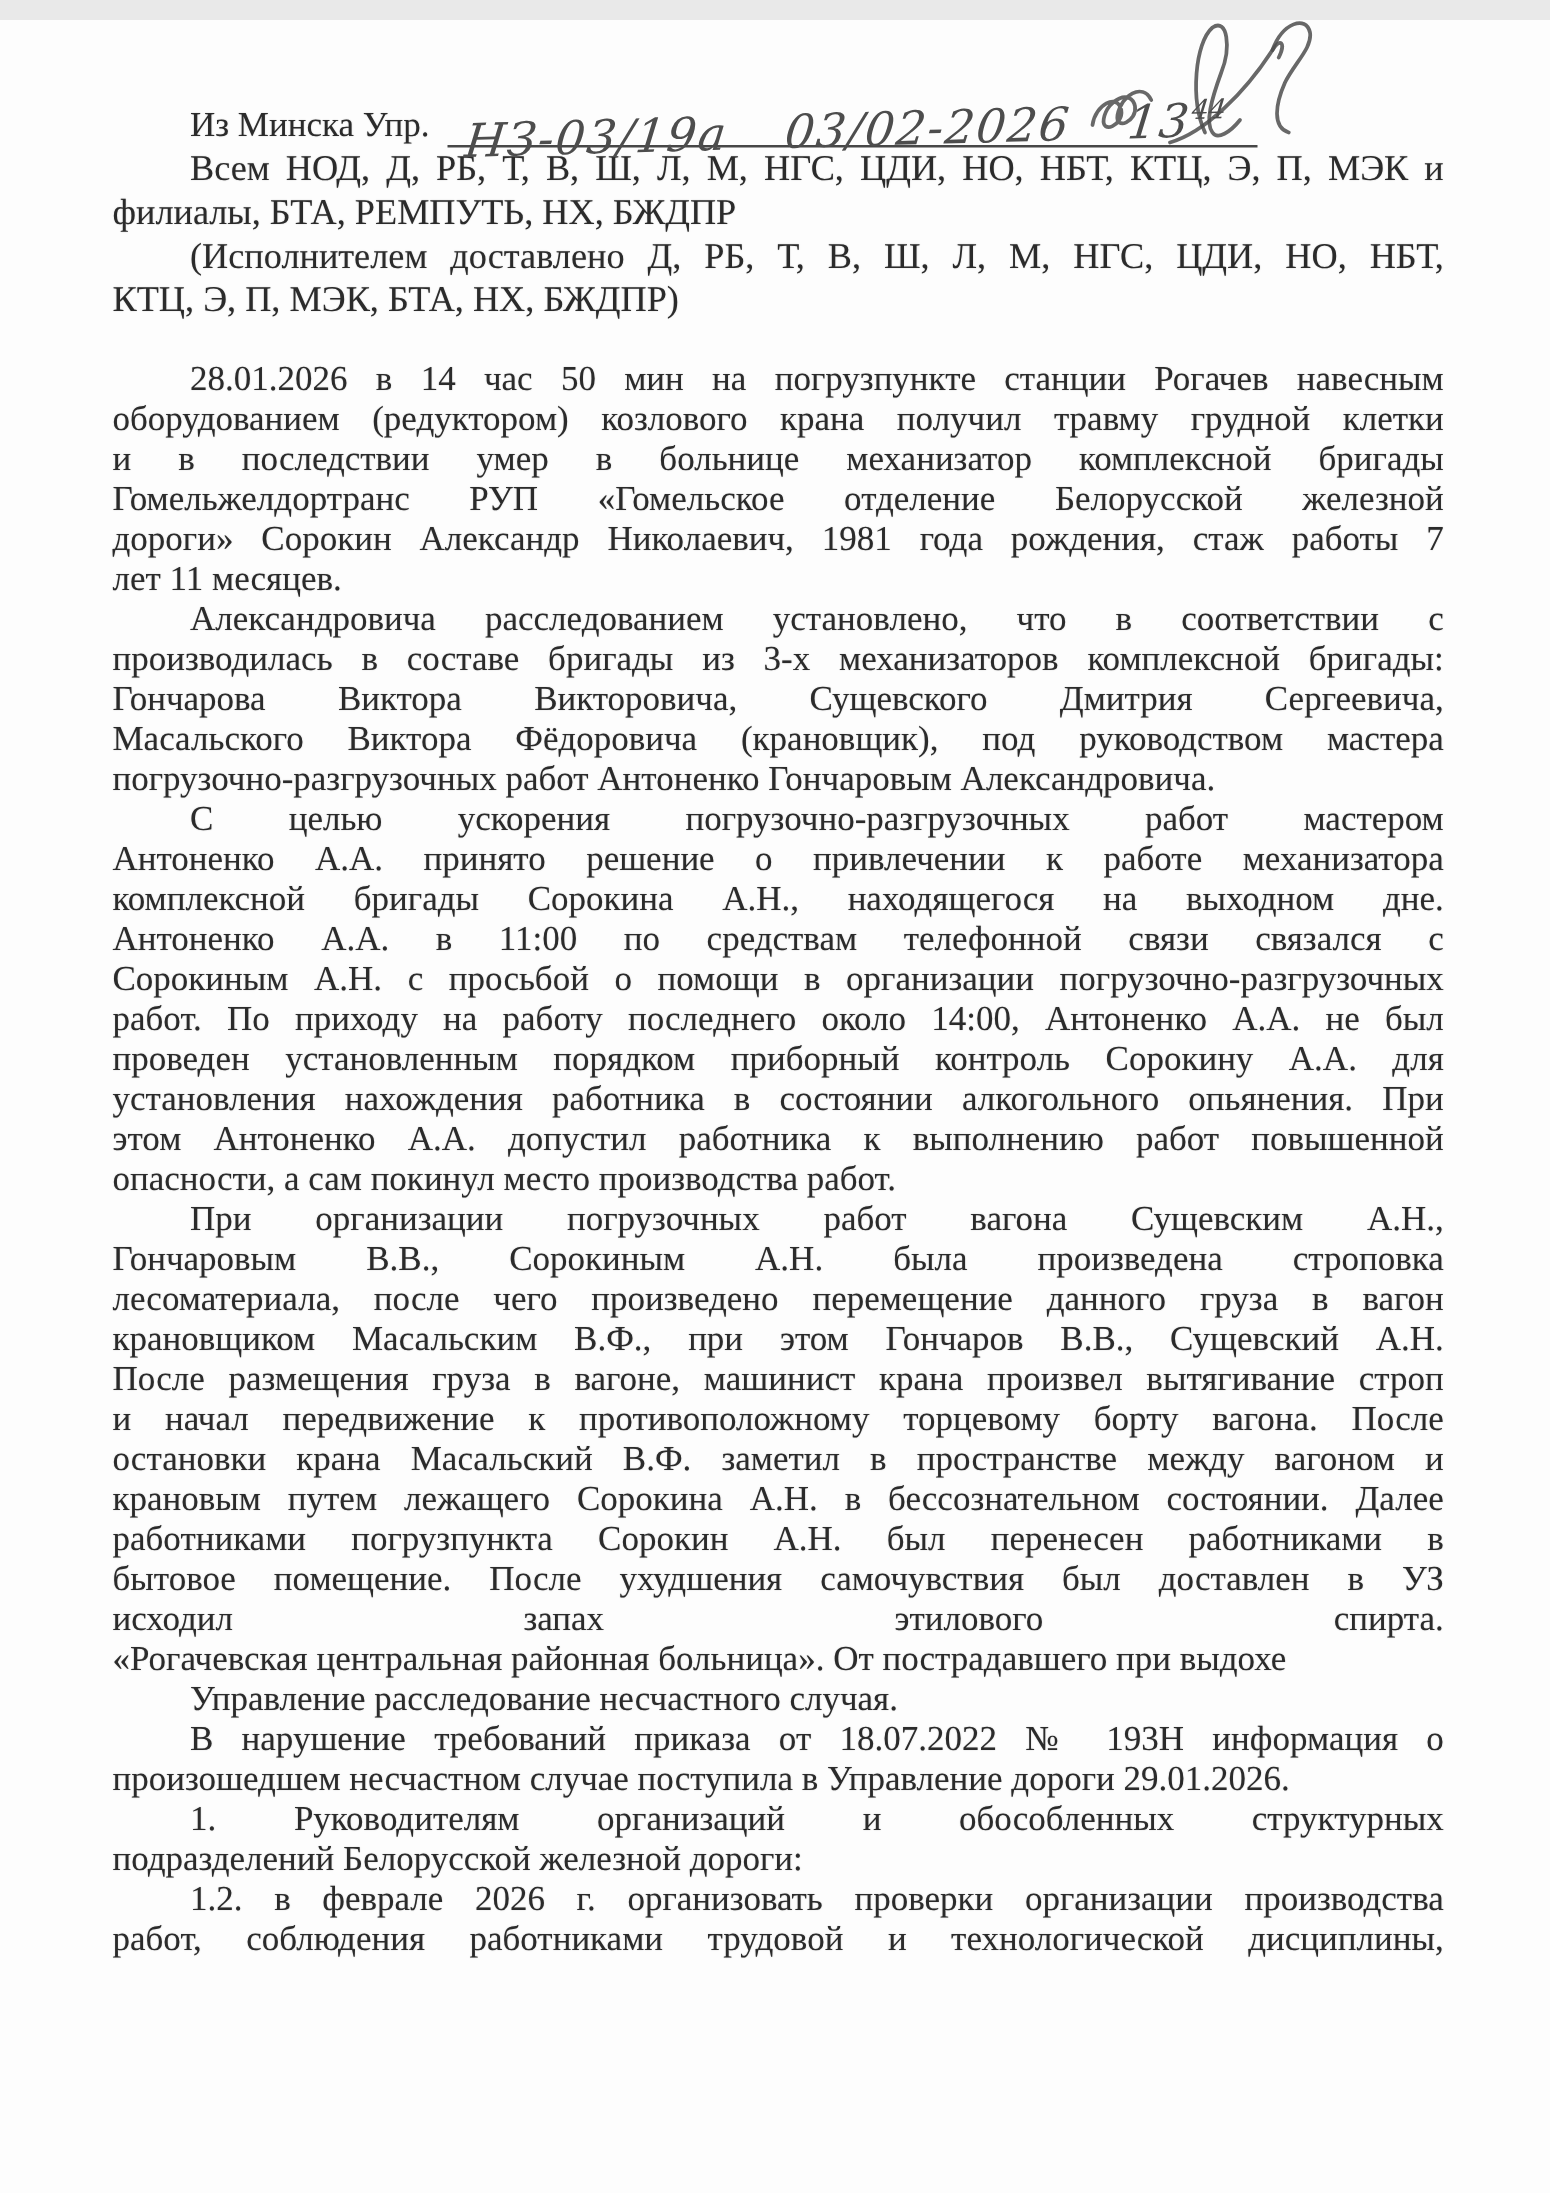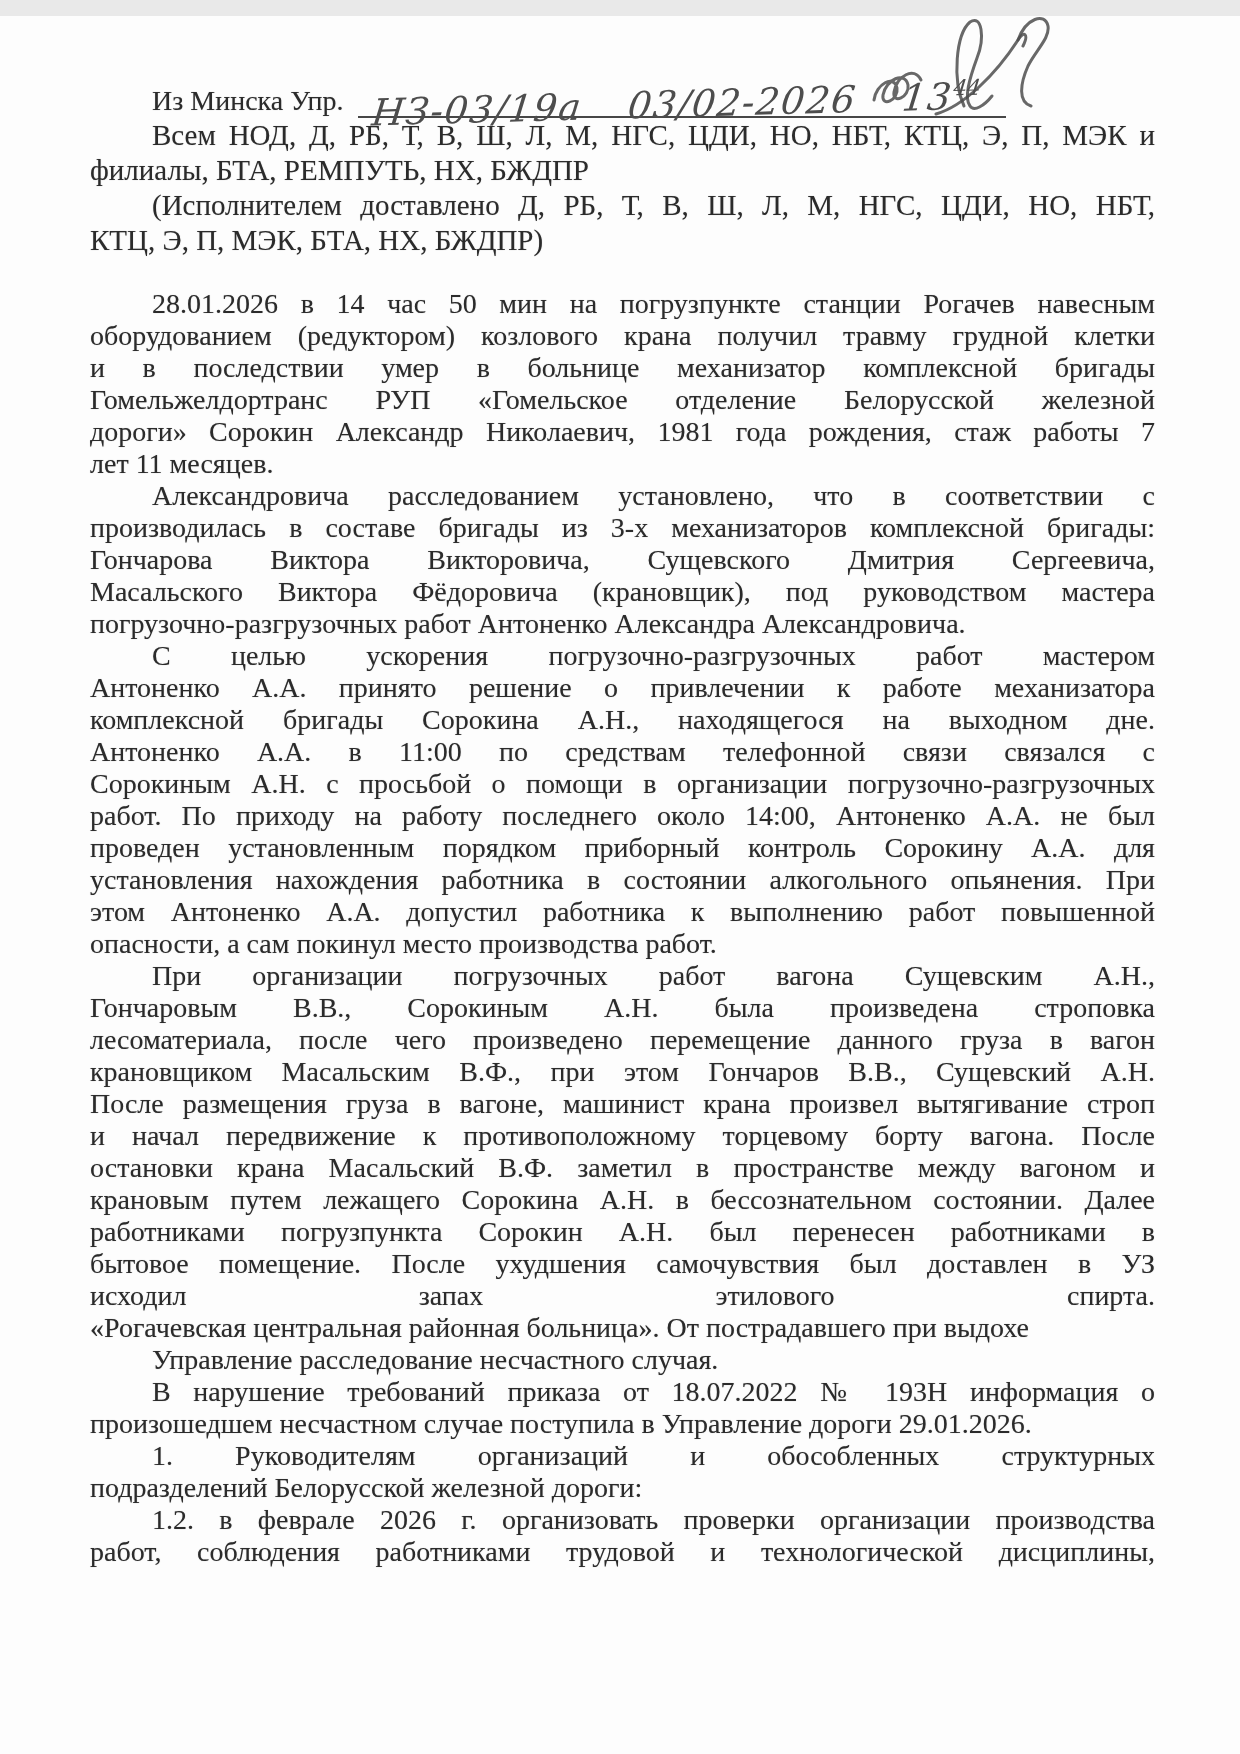--- a/index.html
+++ b/index.html
@@ -132,21 +132,21 @@
         <div class="line">и в последствии умер в больнице механизатор комплексной бригады</div>
         <div class="line">Гомельжелдортранс РУП «Гомельское отделение Белорусской железной</div>
         <div class="line">дороги» Сорокин Александр Николаевич, 1981 года рождения, стаж работы 7</div>
         <div class="line">лет 11 месяцев.</div>
       </div>
       <div class="para">
         <div class="line">Александровича расследованием установлено, что в соответствии с</div>
         <div class="line">производилась в составе бригады из 3-х механизаторов комплексной бригады:</div>
         <div class="line">Гончарова Виктора Викторовича, Сущевского Дмитрия Сергеевича,</div>
         <div class="line">Масальского Виктора Фёдоровича (крановщик), под руководством мастера</div>
-        <div class="line">погрузочно-разгрузочных работ Антоненко Александра Александровича.</div>
+        <div class="line">погрузочно-разгрузочных работ Антоненко Гончаровым Александровича.</div>
       </div>
       <div class="para">
         <div class="line">С целью ускорения погрузочно-разгрузочных работ мастером</div>
         <div class="line">Антоненко А.А. принято решение о привлечении к работе механизатора</div>
         <div class="line">комплексной бригады Сорокина А.Н., находящегося на выходном дне.</div>
         <div class="line">Антоненко А.А. в 11:00 по средствам телефонной связи связался с</div>
         <div class="line">Сорокиным А.Н. с просьбой о помощи в организации погрузочно-разгрузочных</div>
         <div class="line">работ. По приходу на работу последнего около 14:00, Антоненко А.А. не был</div>
         <div class="line">проведен установленным порядком приборный контроль Сорокину А.А. для</div>
         <div class="line">установления нахождения работника в состоянии алкогольного опьянения. При</div>

